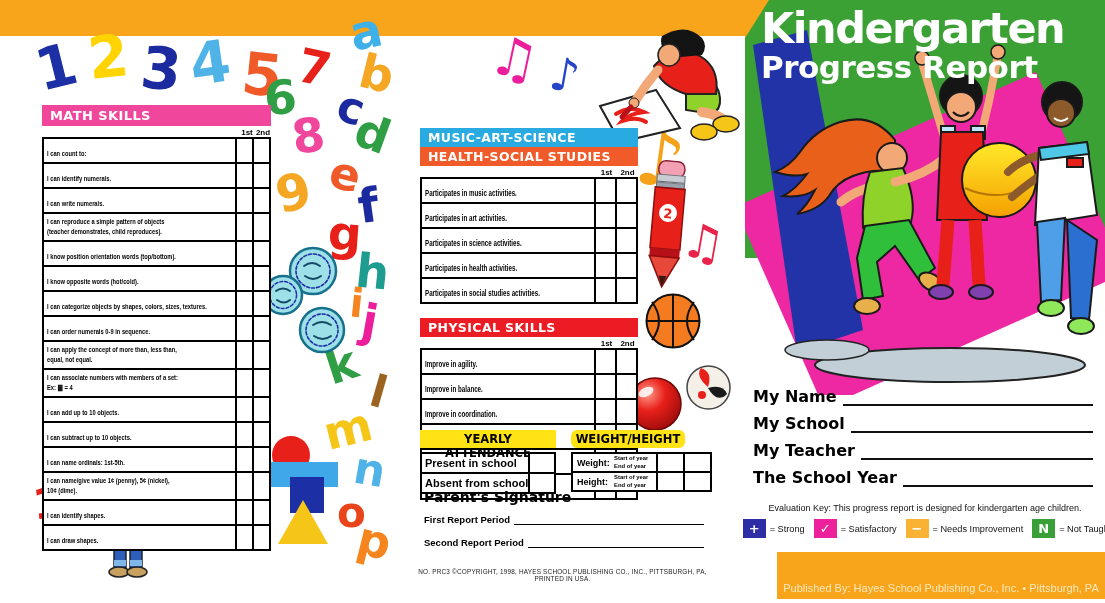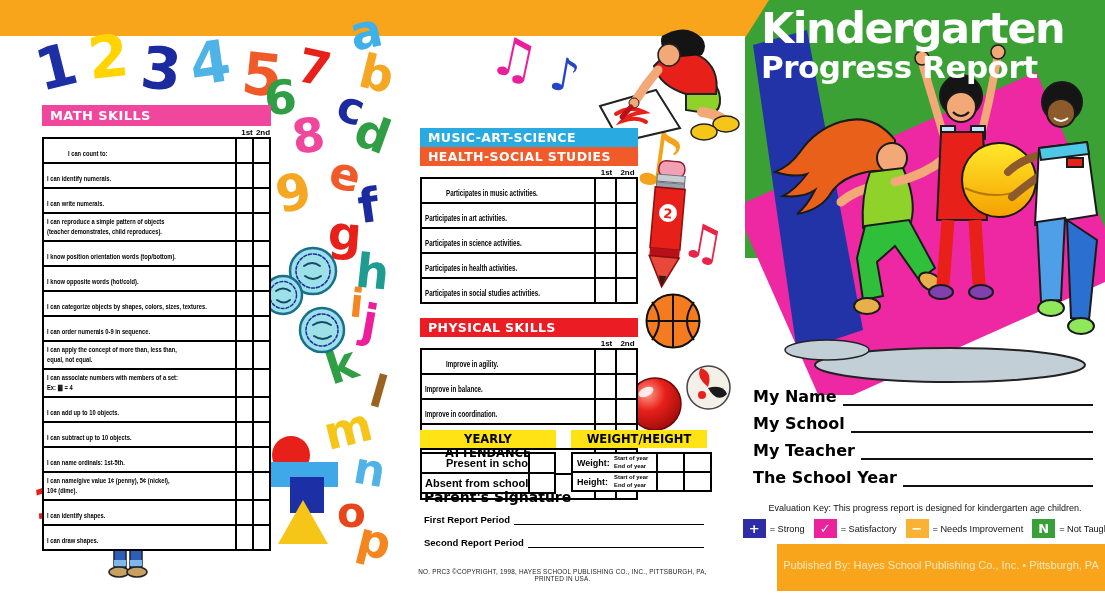--- a/index.html
+++ b/index.html
@@ -9,21 +9,21 @@
 
   
   .glyph{position:absolute;font-family:"DejaVu Sans",sans-serif;font-weight:bold;line-height:1;
          transform-origin:50% 50%;}
 
   
   .banner{color:#fff;font-weight:bold;font-family:"DejaVu Sans",sans-serif;letter-spacing:.4px;box-sizing:border-box;}
   .colhead{display:flex;justify-content:flex-end;font-size:8px;font-weight:bold;height:11px;align-items:flex-end;}
   .stable{border:2px solid #000;background:#fff;}
   .srow{display:flex;border-top:2px solid #000;align-items:stretch;}
-  .srow:first-child{border-top:none;margin-left:21px;}
+  .srow:first-child{border-top:none;}
   .slabel{flex:1;font-weight:bold;padding:2.5px 3px;overflow:hidden;}
   .slabel-in{display:inline-block;font-size:8px;line-height:1.25;white-space:pre-line;
              transform:scaleX(0.72);transform-origin:0 0;width:139%;}
   .scell{border-left:2px solid #000;}
 
   .math{position:absolute;left:42px;top:105px;width:229px;}
   .math .banner{background:#F0479C;height:21px;font-size:13px;padding:3px 0 0 8px;}
   .math .colhead span{width:16px;text-align:center;}
   .math .srow{min-height:19px;}
   .math .scell{width:15px;}
@@ -38,21 +38,21 @@
   .center .scell{width:19px;}
   .center .slabel-in{font-size:8.6px;}
 
   .ybanner{background:#FFE314;color:#000;font-weight:bold;font-family:"DejaVu Sans",sans-serif;
            font-size:11.5px;text-align:center;height:18px;padding-top:2px;box-sizing:border-box;margin-bottom:4px;}
   .attend{position:absolute;left:420px;top:430px;width:136px;}
   .attend .srow{min-height:18px;align-items:center;}
   .attend .scell{width:24px;align-self:stretch;}
   .attend .slabel{font-size:11px;white-space:nowrap;}
   .weight{position:absolute;left:571px;top:430px;width:141px;}
-  .weight .ybanner{width:136px;}
+  .weight .ybanner{width:114px;border-radius:6px;}
   .wrow{display:flex;border-top:2px solid #000;min-height:17px;align-items:center;}
   .wrow:first-child{border-top:none;}
   .wlabel{font-weight:bold;font-size:9px;width:37px;padding-left:4px;}
   .wsub{font-size:5.9px;font-weight:bold;white-space:pre-line;flex:1;line-height:1.2;}
   .wcell{width:25px;border-left:2px solid #000;align-self:stretch;}
 
   .sig{position:absolute;left:424px;top:489px;width:280px;}
   .sig h3{font-family:"DejaVu Sans",sans-serif;font-size:14px;margin:0 0 7px 0;}
   .sigline{display:flex;align-items:flex-end;font-size:9.5px;font-weight:bold;margin-bottom:10px;white-space:nowrap;}
   .sigline .rule{flex:1;border-bottom:1.5px solid #000;margin-left:4px;height:12px;}
@@ -69,22 +69,22 @@
   .title2{font-size:31px;letter-spacing:-0.5px;}
   .fields{position:absolute;top:386px;left:8px;right:12px;}
   .frow{display:flex;align-items:flex-end;margin-bottom:7px;font-family:"DejaVu Sans",sans-serif;
         font-weight:bold;font-size:16px;white-space:nowrap;}
   .frow .rule{flex:1;border-bottom:2px solid #111;margin-left:6px;height:18px;}
   .evalnote{position:absolute;top:503px;left:0;right:0;text-align:center;font-size:9px;color:#111;}
   .keyrow{position:absolute;top:519px;left:4px;right:0;display:flex;justify-content:center;gap:9px;align-items:center;}
   .key-item{display:flex;align-items:center;gap:4px;font-size:9.2px;color:#111;white-space:nowrap;}
   .key-box{width:23px;height:19px;display:flex;align-items:center;justify-content:center;
            color:#fff;font-weight:bold;font-size:13px;font-family:"DejaVu Sans",sans-serif;}
-  .cfooter{position:absolute;bottom:12px;left:0;right:0;height:47px;background:#F9A51B;
-           color:#FFE8BC;font-size:11px;text-align:center;padding-top:15px;box-sizing:border-box;margin-left:32px;}
+  .cfooter{position:absolute;bottom:4px;left:0;right:0;height:47px;background:#F9A51B;
+           color:#FFE8BC;font-size:11px;text-align:center;padding-top:30px;box-sizing:border-box;margin-left:32px;}
 
   .deco{position:absolute;}
 </style>
 </head>
 <body>
 
 <div class="sheet">
 
   <div class="band"></div>
 

